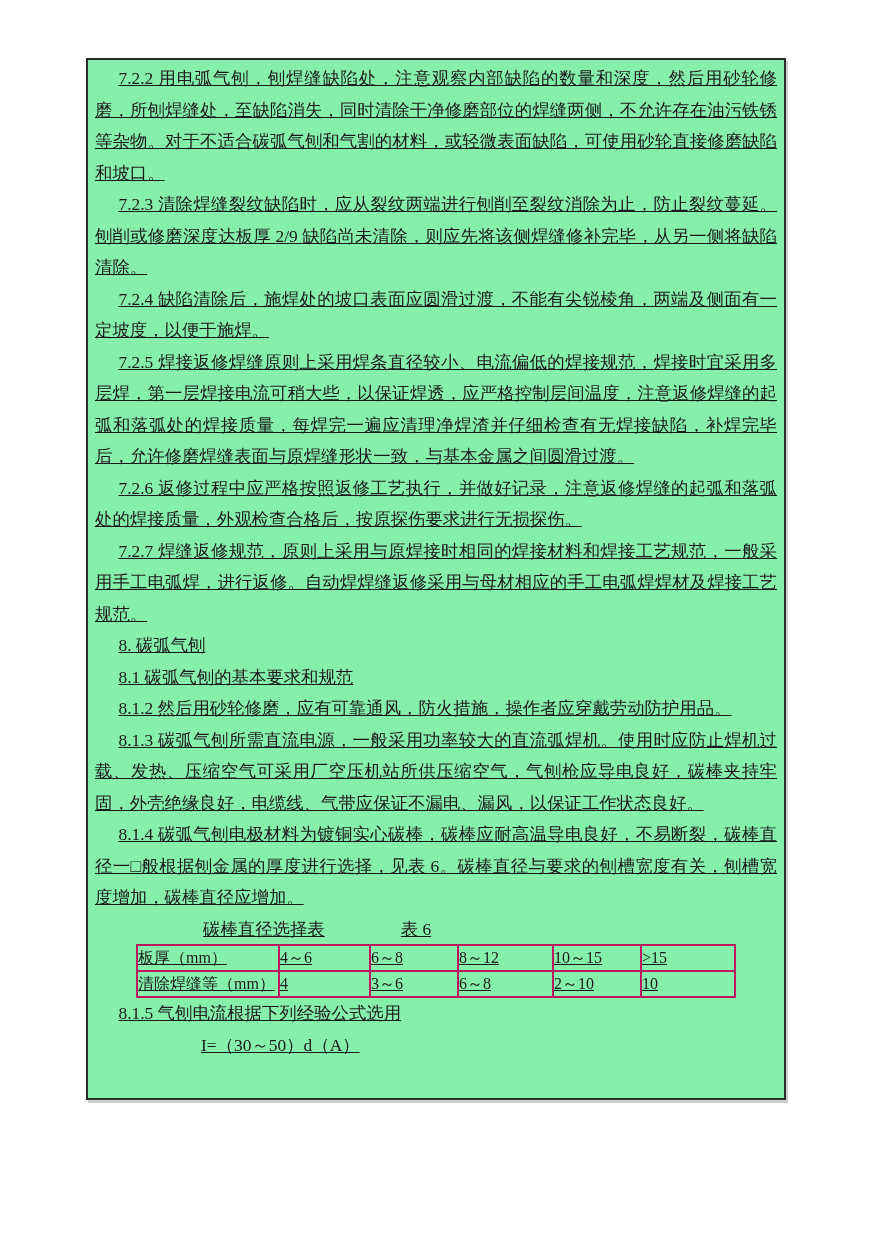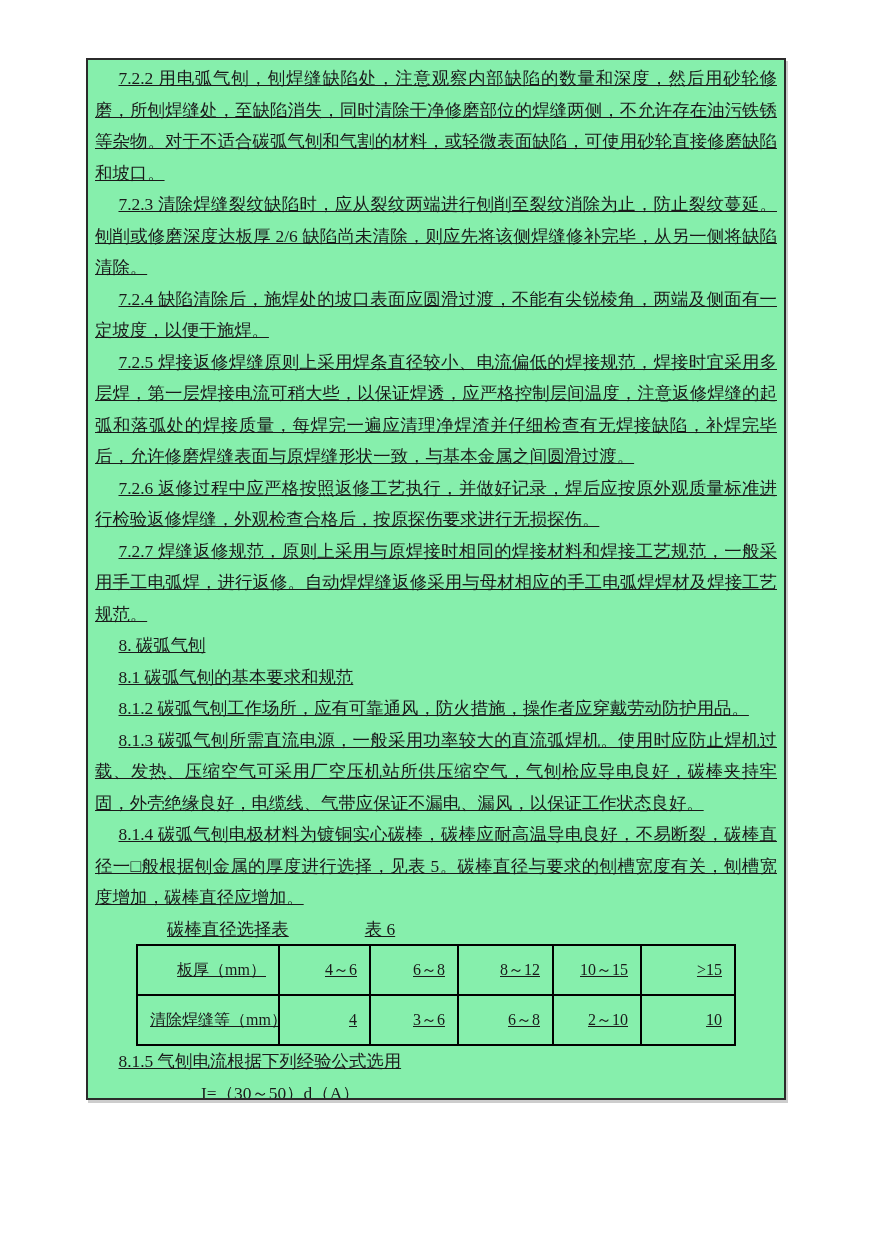--- a/index.html
+++ b/index.html
@@ -36,62 +36,62 @@
     text-justify: inter-ideograph;
     text-indent: 1.35em;
     letter-spacing: 0;
   }
   .tbl-caption {
     display: flex;
     font-size: 17.4px;
     line-height: 30px;
     height: 30px;
   }
-  .cap-left { margin-left: 72px; }
+  .cap-left { margin-left: 108px; }
   .cap-right { margin-left: 76px; }
   table.t6 {
     border-collapse: collapse;
     margin: 0 auto;
     table-layout: fixed;
     width: 598px;
   }
   table.t6 td {
-    border: 2px solid #000000;
+    border: 2px solid #be185d;
     height: 24px;
-    padding: 12px;
-    text-align: right;
+    padding: 0;
+    text-align: left;
     vertical-align: middle;
     font-size: 16px;
     line-height: 22px;
     overflow: hidden;
     white-space: nowrap;
   }
   .formula {
     margin: 0;
     padding-left: 106px;
     font-size: 17.4px;
     line-height: 32px;
   }
 </style>
 </head>
 <body>
 
 <div class="frame">
 
   <p class="para">7.2.2 用电弧气刨，刨焊缝缺陷处，注意观察内部缺陷的数量和深度，然后用砂轮修磨，所刨焊缝处，至缺陷消失，同时清除干净修磨部位的焊缝两侧，不允许存在油污铁锈等杂物。对于不适合碳弧气刨和气割的材料，或轻微表面缺陷，可使用砂轮直接修磨缺陷和坡口。</p>
-  <p class="para">7.2.3 清除焊缝裂纹缺陷时，应从裂纹两端进行刨削至裂纹消除为止，防止裂纹蔓延。刨削或修磨深度达板厚 2/6 缺陷尚未清除，则应先将该侧焊缝修补完毕，从另一侧将缺陷清除。</p>
+  <p class="para">7.2.3 清除焊缝裂纹缺陷时，应从裂纹两端进行刨削至裂纹消除为止，防止裂纹蔓延。刨削或修磨深度达板厚 2/9 缺陷尚未清除，则应先将该侧焊缝修补完毕，从另一侧将缺陷清除。</p>
   <p class="para">7.2.4 缺陷清除后，施焊处的坡口表面应圆滑过渡，不能有尖锐棱角，两端及侧面有一定坡度，以便于施焊。</p>
   <p class="para">7.2.5 焊接返修焊缝原则上采用焊条直径较小、电流偏低的焊接规范，焊接时宜采用多层焊，第一层焊接电流可稍大些，以保证焊透，应严格控制层间温度，注意返修焊缝的起弧和落弧处的焊接质量，每焊完一遍应清理净焊渣并仔细检查有无焊接缺陷，补焊完毕后，允许修磨焊缝表面与原焊缝形状一致，与基本金属之间圆滑过渡。</p>
-  <p class="para">7.2.6 返修过程中应严格按照返修工艺执行，并做好记录，焊后应按原外观质量标准进行检验返修焊缝，外观检查合格后，按原探伤要求进行无损探伤。</p>
+  <p class="para">7.2.6 返修过程中应严格按照返修工艺执行，并做好记录，注意返修焊缝的起弧和落弧处的焊接质量，外观检查合格后，按原探伤要求进行无损探伤。</p>
   <p class="para">7.2.7 焊缝返修规范，原则上采用与原焊接时相同的焊接材料和焊接工艺规范，一般采用手工电弧焊，进行返修。自动焊焊缝返修采用与母材相应的手工电弧焊焊材及焊接工艺规范。</p>
   <p class="para">8. 碳弧气刨</p>
   <p class="para">8.1 碳弧气刨的基本要求和规范</p>
-  <p class="para">8.1.2 碳弧气刨工作场所，应有可靠通风，防火措施，操作者应穿戴劳动防护用品。</p>
+  <p class="para">8.1.2 然后用砂轮修磨，应有可靠通风，防火措施，操作者应穿戴劳动防护用品。</p>
   <p class="para">8.1.3 碳弧气刨所需直流电源，一般采用功率较大的直流弧焊机。使用时应防止焊机过载、发热、压缩空气可采用厂空压机站所供压缩空气，气刨枪应导电良好，碳棒夹持牢固，外壳绝缘良好，电缆线、气带应保证不漏电、漏风，以保证工作状态良好。</p>
-  <p class="para">8.1.4 碳弧气刨电极材料为镀铜实心碳棒，碳棒应耐高温导电良好，不易断裂，碳棒直径一□般根据刨金属的厚度进行选择，见表 5。碳棒直径与要求的刨槽宽度有关，刨槽宽度增加，碳棒直径应增加。</p>
+  <p class="para">8.1.4 碳弧气刨电极材料为镀铜实心碳棒，碳棒应耐高温导电良好，不易断裂，碳棒直径一□般根据刨金属的厚度进行选择，见表 6。碳棒直径与要求的刨槽宽度有关，刨槽宽度增加，碳棒直径应增加。</p>
 
   <div class="tbl-caption">
     <span class="cap-left">碳棒直径选择表</span>
     <span class="cap-right">表 6</span>
   </div>
 
   <table class="t6">
     <colgroup>
       <col style="width:142px">
       <col style="width:91px">

